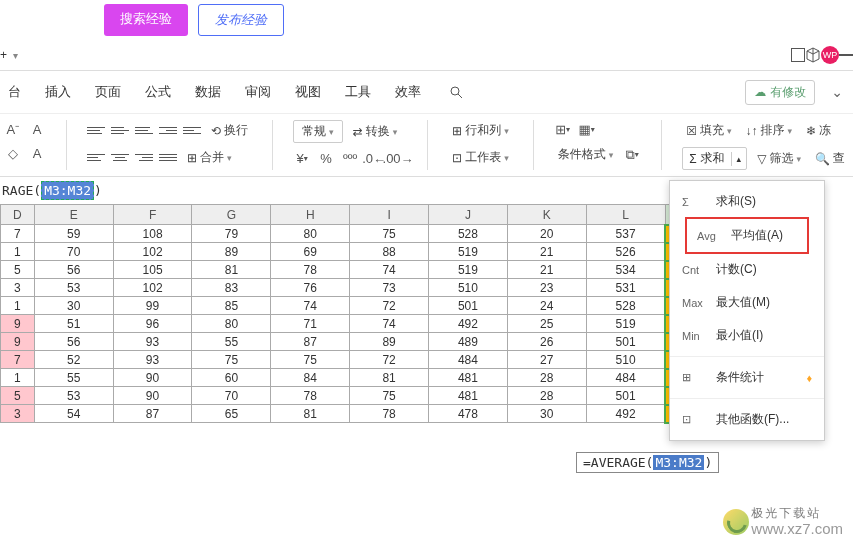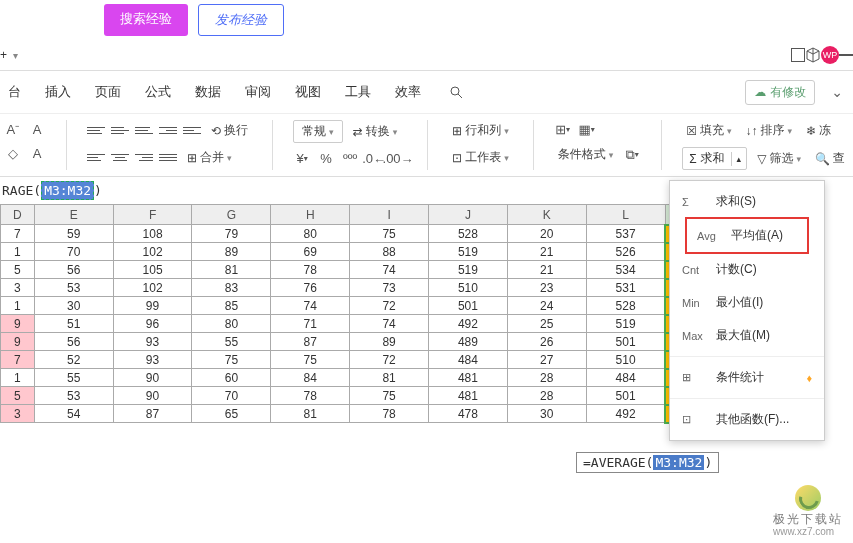--- a/index.html
+++ b/index.html
@@ -55,26 +55,26 @@
     .cell-formula { position: absolute; left: 576px; top: 452px; background: #fff; border: 1px solid #888; padding: 2px 6px; font-family: Consolas, monospace; font-size: 13px; }
     .cell-formula .ref2 { background: #4a7bc8; color: #fff; padding: 0 2px; }
     
     .dropdown-menu { position: absolute; right: 28px; top: 180px; width: 156px; background: #fff; border: 1px solid #ccc; box-shadow: 0 2px 8px rgba(0,0,0,.2); padding: 4px 0; }
     .dd-item { display: flex; align-items: center; padding: 8px 12px; gap: 10px; font-size: 12px; }
     .dd-item.highlight { border: 2px solid #e53935; margin: -1px 15px; padding: 8px 10px; }
     .dd-icon { width: 24px; font-size: 11px; color: #666; white-space: nowrap; }
     .dd-item .crown { color: #ffa726; font-size: 11px; margin-left: auto; }
     .dd-sep { height: 1px; background: #eee; margin: 4px 0; }
     
-    .watermark { position: absolute; right: 10px; bottom: 6px; display: flex; align-items: center; gap: 2px; opacity: 0.85; flex-direction: column; }
+    .watermark { position: absolute; right: 10px; bottom: 6px; display: flex; align-items: center; gap: 2px; opacity: 0.85; }
     .wm-logo { width: 26px; height: 26px; border-radius: 50%; background: linear-gradient(135deg, #ffd54f, #8bc34a); position: relative; overflow: hidden; }
     .wm-logo:before { content: ""; position: absolute; width: 14px; height: 14px; border: 3px solid #558b2f; border-radius: 50%; border-top-color: transparent; border-right-color: transparent; top: 4px; left: 4px; transform: rotate(-30deg); }
     .wm-text { display: flex; flex-direction: column; line-height: 1.1; }
     .wm-text .cn { font-size: 12px; color: #666; letter-spacing: 2px; }
-    .wm-text .url { font-size: 10px; color: #888; }
+    .wm-text .url { font-size: 15px; color: #888; }
     
     svg { display: block; }
   </style>
 </head>
 <body>
 
 <div class="top-tabs">
   <div class="top-tab active">搜索经验</div>
   <div class="top-tab inactive">发布经验</div>
 </div>
@@ -420,26 +420,26 @@
     </div>
   <div class="dd-item highlight">
       <span class="dd-icon">Avg</span>
       <span>平均值(A)</span>
     </div>
   <div class="dd-item">
       <span class="dd-icon">Cnt</span>
       <span>计数(C)</span>
     </div>
   <div class="dd-item">
+      <span class="dd-icon">Max</span>
+      <span>最大值(M)</span>
+    </div>
+  <div class="dd-item">
       <span class="dd-icon">Min</span>
       <span>最小值(I)</span>
-    </div>
-  <div class="dd-item">
-      <span class="dd-icon">Max</span>
-      <span>最大值(M)</span>
     </div>
   <div class="dd-sep"></div>
   <div class="dd-item">
       <span class="dd-icon">⊞</span>
       <span>条件统计</span>
       <span class="crown">♦</span>
     </div>
   <div class="dd-sep"></div>
   <div class="dd-item">
       <span class="dd-icon">⊡</span>

